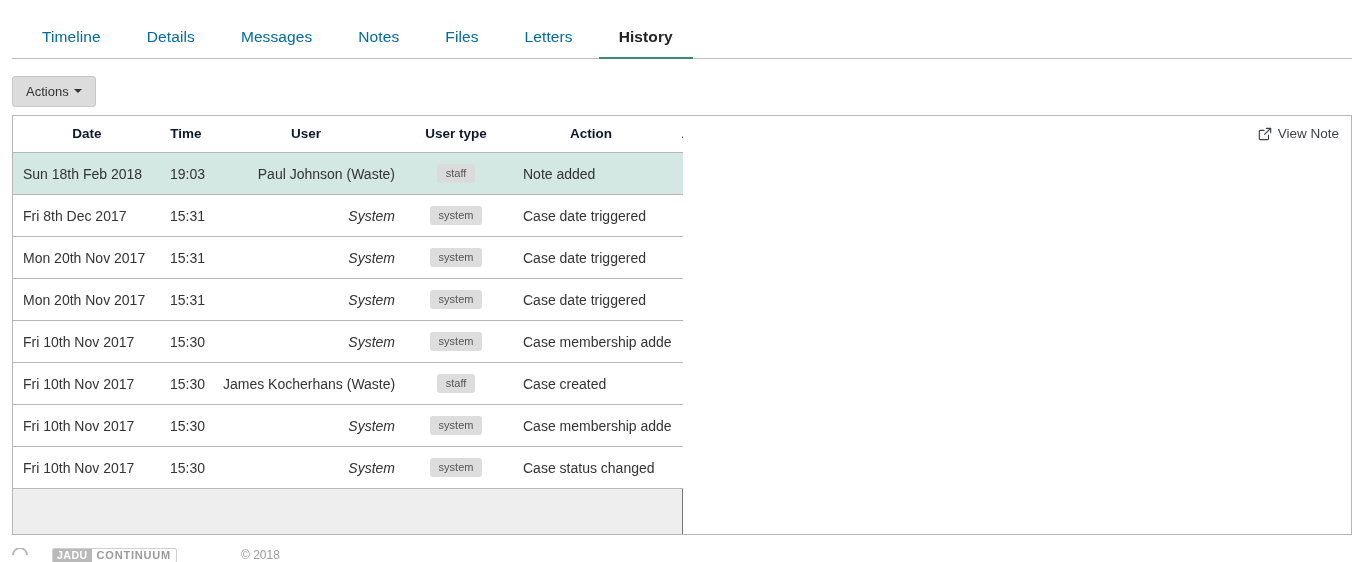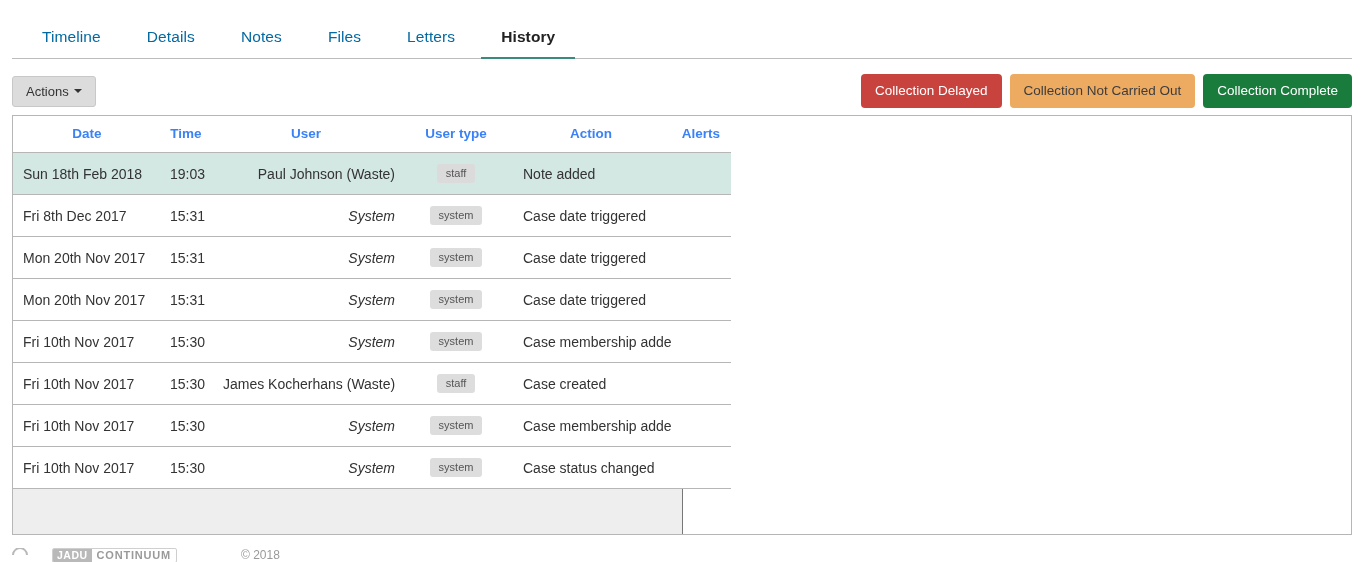--- a/index.html
+++ b/index.html
@@ -123,21 +123,21 @@
 
   table.history {
     width: 100%;
     border-collapse: collapse;
     background: #ffffff;
     table-layout: fixed;
   }
   table.history th {
     font-size: 13.5px;
     font-weight: bold;
-    color: #3b82f6;
+    color: #0f172a;
     text-align: center;
     padding: 10px 6px 11px 6px;
     border-bottom: 1px solid #b6b6b6;
     background: #ffffff;
     white-space: nowrap;
   }
   table.history td {
     font-size: 14px;
     color: #333;
     padding: 11px 6px;
@@ -242,36 +242,32 @@
     letter-spacing: .8px;
   }
   .footer-copy { font-size: 12px; color: #9a9a9a; margin-left: 40px; }
 </style>
 </head>
 <body>
 
 <div class="tabbar">
   <div class="tab">Timeline</div>
   <div class="tab">Details</div>
+  <div class="tab">Messages</div>
   <div class="tab">Notes</div>
   <div class="tab">Files</div>
   <div class="tab">Letters</div>
   <div class="tab active">History</div>
 </div>
 
 <div class="toolbar">
   <button class="btn-actions">
     <span>Actions</span><span class="caret"></span>
   </button>
 
-  <div class="status-btns">
-    <button class="sbtn delayed">Collection Delayed</button>
-    <button class="sbtn notcarried">Collection Not Carried Out</button>
-    <button class="sbtn complete">Collection Complete</button>
-  </div>
 </div>
 
 <div class="panel">
 
   <div class="left-pane">
     <table class="history">
       <thead>
         <tr>
           <th class="c-date">Date</th>
           <th class="c-time">Time</th>
@@ -352,20 +348,32 @@
           <td class="c-user italic">System</td>
           <td class="c-type"><span class="badge">system</span></td>
           <td class="c-action">Case status changed</td>
           <td class="c-alert"></td>
         </tr>
 
       </tbody>
     </table>
   </div>
 
+  <div class="right-pane">
+    <div class="viewnote-wrap">
+      <span class="ext-icon">
+        <svg width="14" height="14" viewBox="0 0 16 16" fill="none" xmlns="http://www.w3.org/2000/svg">
+          <path d="M9.5 1.5h5v5" stroke="#3c4043" stroke-width="1.3" stroke-linecap="round" stroke-linejoin="round"></path>
+          <path d="M14.3 1.7L7.5 8.5" stroke="#3c4043" stroke-width="1.3" stroke-linecap="round"></path>
+          <path d="M12 9.2v4.3a1 1 0 0 1-1 1H2.5a1 1 0 0 1-1-1V4.8a1 1 0 0 1 1-1H7" stroke="#3c4043" stroke-width="1.3" stroke-linecap="round" stroke-linejoin="round"></path>
+        </svg>
+      </span>
+      <span>View Note</span>
+    </div>
+  </div>
 
 </div>
 
 <div class="footer">
   <span class="footer-mark"></span>
   <span class="logo-pill">
     <span class="logo-jadu">JADU</span>
     <span class="logo-cont">CONTINUUM</span>
   </span>
   <span class="footer-copy">© 2018</span>

